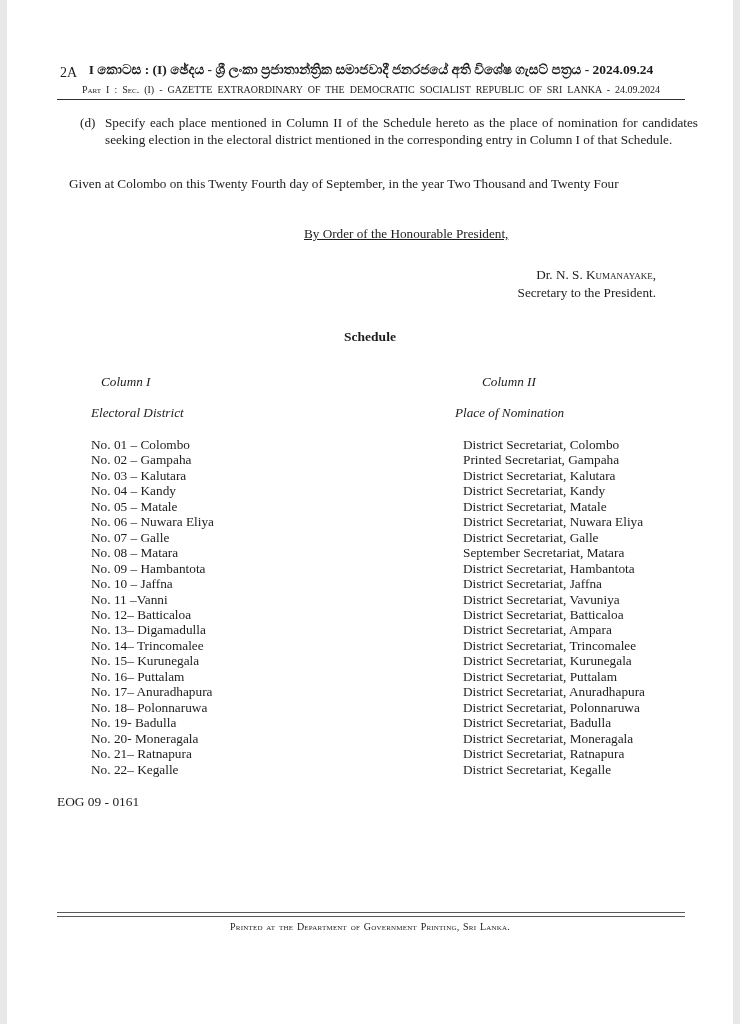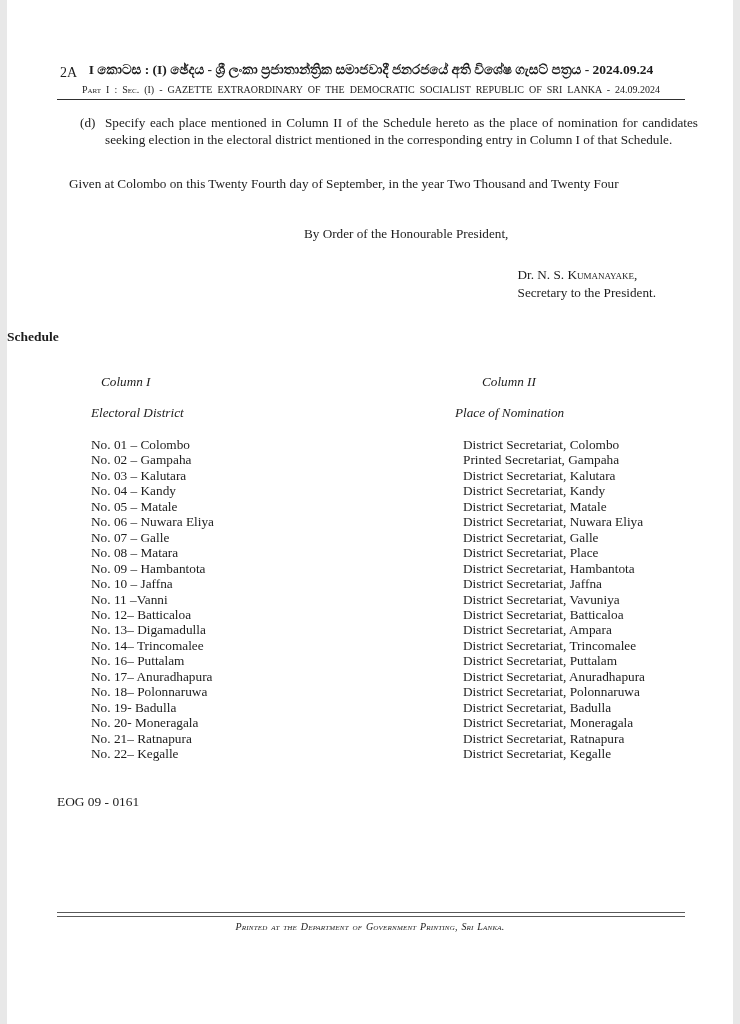--- a/index.html
+++ b/index.html
@@ -42,31 +42,31 @@
   }
   .clause-label { flex: none; width: 25px; }
   .clause-text  { flex: 1; text-align: justify; }
 
   .given {
     position: absolute; left: 62px; top: 176px;
     font-size: 13.2px; white-space: nowrap;
   }
   .by-order {
     position: absolute; left: 297px; top: 226px;
-    font-size: 13.2px; white-space: nowrap;
+    font-size: 13.2px; white-space: nowrap; text-decoration: underline;
   }
   .signature {
     position: absolute; right: 77px; top: 266px;
-    text-align: left; font-size: 13.2px; line-height: 17.5px;
+    text-align: right; font-size: 13.2px; line-height: 17.5px;
   }
 
   
   .schedule-title {
     position: absolute; left: 0; right: 0; top: 329px;
-    text-align: left; font-weight: bold; font-size: 13.5px;
+    text-align: center; font-weight: bold; font-size: 13.5px;
   }
   .colh, .colsh { position: absolute; font-style: italic; font-size: 13.2px; white-space: nowrap; }
   .colh.c1  { left: 94px;  top: 374px; }
   .colh.c2  { left: 475px; top: 374px; }
   .colsh.c1s { left: 84px;  top: 405px; }
   .colsh.c2s { left: 448px; top: 405px; }
 
   .rows {
     position: absolute; left: 84px; right: 40px; top: 437px;
     font-size: 13.3px; line-height: 15.45px;
@@ -83,21 +83,20 @@
   .footer-rule {
     position: absolute; left: 50px; right: 48px; top: 912px;
     height: 2.5px;
     border-top: 1px solid #5a5a5a;
     border-bottom: 1px solid #5a5a5a;
   }
   .footer-text {
     position: absolute; left: 0; right: 0; top: 921px;
     text-align: center; font-size: 10px; letter-spacing: 0.2px;
     word-spacing: 1px;
-    font-style: italic;
   }
 </style>
 </head>
 <body>
 
 <div class="page">
 
   <span class="page-num">2A</span>
   <div class="h-si">I කොටස : (I) ඡේදය - ශ්‍රී ලංකා ප්‍රජාතාන්ත්‍රික සමාජවාදී ජනරජයේ අති විශේෂ ගැසට් පත්‍රය - 2024.09.24</div>
   <div class="h-en"><span class="sc">Part I : Sec. (I) - </span><span>GAZETTE EXTRAORDINARY OF THE DEMOCRATIC SOCIALIST REPUBLIC OF SRI LANKA - 24.09.2024</span></div>
@@ -148,21 +147,21 @@
       <div class="row">
       <span class="cell-district">No. 06 – Nuwara Eliya</span>
       <span class="cell-place">District Secretariat, Nuwara Eliya</span>
     </div>
       <div class="row">
       <span class="cell-district">No. 07 – Galle</span>
       <span class="cell-place">District Secretariat, Galle</span>
     </div>
       <div class="row">
       <span class="cell-district">No. 08 – Matara</span>
-      <span class="cell-place">District Secretariat, Place</span>
+      <span class="cell-place">September Secretariat, Matara</span>
     </div>
       <div class="row">
       <span class="cell-district">No. 09 – Hambantota</span>
       <span class="cell-place">District Secretariat, Hambantota</span>
     </div>
       <div class="row">
       <span class="cell-district">No. 10 – Jaffna</span>
       <span class="cell-place">District Secretariat, Jaffna</span>
     </div>
       <div class="row">
@@ -173,20 +172,24 @@
       <span class="cell-district">No. 12– Batticaloa</span>
       <span class="cell-place">District Secretariat, Batticaloa</span>
     </div>
       <div class="row">
       <span class="cell-district">No. 13– Digamadulla</span>
       <span class="cell-place">District Secretariat, Ampara</span>
     </div>
       <div class="row">
       <span class="cell-district">No. 14– Trincomalee</span>
       <span class="cell-place">District Secretariat, Trincomalee</span>
+    </div>
+      <div class="row">
+      <span class="cell-district">No. 15– Kurunegala</span>
+      <span class="cell-place">District Secretariat, Kurunegala</span>
     </div>
       <div class="row">
       <span class="cell-district">No. 16– Puttalam</span>
       <span class="cell-place">District Secretariat, Puttalam</span>
     </div>
       <div class="row">
       <span class="cell-district">No. 17– Anuradhapura</span>
       <span class="cell-place">District Secretariat, Anuradhapura</span>
     </div>
       <div class="row">

